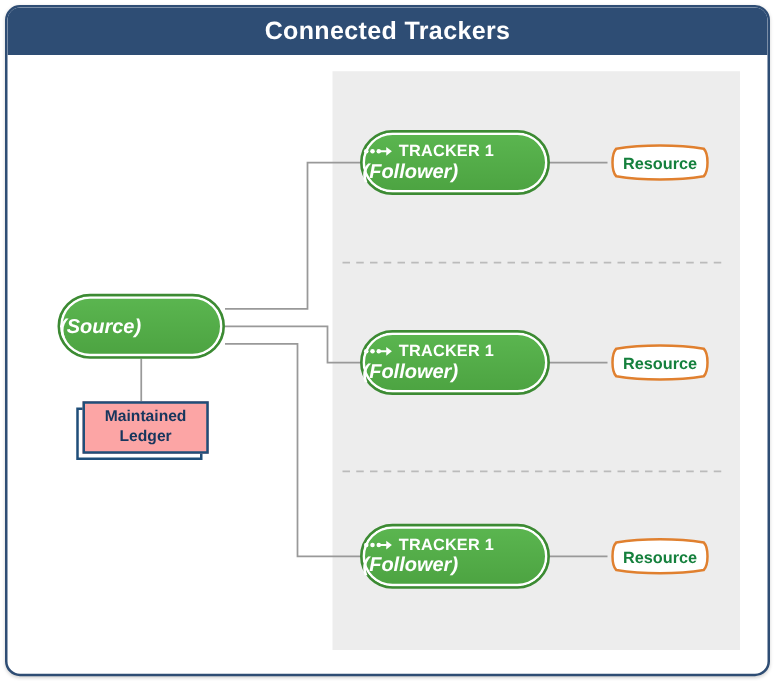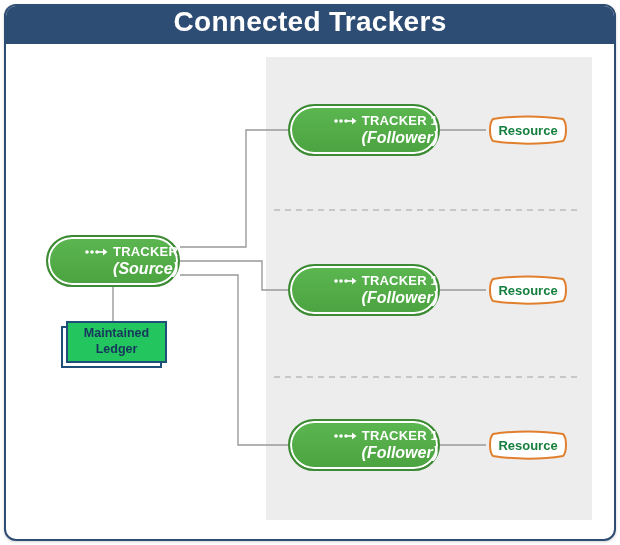--- a/index.html
+++ b/index.html
@@ -13,41 +13,41 @@
   
   .frame {
     position:absolute; left:4px; top:4px; width:612px; height:537px;
     box-sizing:border-box;
     border:2px solid #2E4D74; border-radius:12px;
     background:#ffffff; overflow:hidden; z-index:0;
     box-shadow:0 1px 3px rgba(0,0,0,0.18);
   }
   .header {
     height:38px; background:#2E4D74;
-    display:flex; align-items:flex-start; justify-content:center;
-    color:#ffffff; font-weight:bold; font-size:28px; letter-spacing:0.3px;
+    display:flex; align-items:center; justify-content:center;
+    color:#ffffff; font-weight:bold; font-size:20px; letter-spacing:0.3px;
   }
 
   
   .panel {
     position:absolute; left:266px; top:57px; width:326px; height:463px;
     background:#EDEDED; z-index:1;
   }
 
   
   .wires { position:absolute; left:0; top:0; z-index:2; }
 
   
   .pill {
     position:absolute; width:152px; height:52px; left:288px;
     box-sizing:border-box; border-radius:27px;
     background:linear-gradient(180deg,#5BB650 0%,#4CA341 100%);
     border:2px solid #3C8A33;
     box-shadow:inset 0 0 0 2px #ffffff;
-    display:flex; flex-direction:column; align-items:flex-end; justify-content:center;
+    display:flex; flex-direction:column; align-items:flex-start; justify-content:center;
     color:#ffffff; z-index:3;
   }
   .pill.source { left:46px; top:235px; width:134px; }
   .row1 { top:104px; } .row2 { top:264px; } .row3 { top:419px; }
   .pill-line1 { display:flex; align-items:center; gap:5px; }
   .pill-name { font-weight:bold; font-size:13px; letter-spacing:0.2px; }
   .pill-role { font-weight:bold; font-style:italic; font-size:16px; margin-top:1px; }
   .icon { display:inline-flex; align-items:center; }
 
   
@@ -56,21 +56,21 @@
   .resource svg { position:absolute; left:0; top:0; }
   .resource-label {
     position:absolute; left:0; top:0; width:84px; height:32px;
     display:flex; align-items:center; justify-content:center;
     color:#15803d; font-weight:bold; font-size:13px;
   }
 
   
   .ledger {
     position:absolute; left:66px; top:321px; width:101px; height:42px;
-    box-sizing:border-box; background:#22c55e; border:2px solid #1F4E79;
+    box-sizing:border-box; background:#fca5a5; border:2px solid #1F4E79;
     display:flex; flex-direction:column; align-items:center; justify-content:center;
     color:#17365D; font-weight:bold; font-size:12.5px; line-height:1.25;
     text-align:center; z-index:3;
   }
   .ledger-back {
     position:absolute; left:61px; top:326px; width:101px; height:42px;
     box-sizing:border-box; background:#ffffff; border:2px solid #1F4E79; z-index:2;
   }
 </style>
 </head>
@@ -90,32 +90,20 @@
   <path d="M180 275 H238 V445 H288" fill="none" stroke="#999999" stroke-width="1.4"></path>
   <path d="M440 130 H486" fill="none" stroke="#999999" stroke-width="1.4"></path>
   <path d="M440 290 H486" fill="none" stroke="#999999" stroke-width="1.4"></path>
   <path d="M440 445 H486" fill="none" stroke="#999999" stroke-width="1.4"></path>
   <path d="M113 287 V321" fill="none" stroke="#999999" stroke-width="1.4"></path>
   <path d="M274 210 H580" fill="none" stroke="#BBBBBB" stroke-width="1.4" stroke-dasharray="6 5"></path>
   <path d="M274 377 H580" fill="none" stroke="#BBBBBB" stroke-width="1.4" stroke-dasharray="6 5"></path>
 </svg>
 
 <div class="pill source">
-  <div class="pill-line1">
-    <span class="icon">
-      <svg width="24" height="10" viewBox="0 0 24 10">
-        <circle cx="3" cy="5" r="1.8" fill="#fff"></circle>
-          <circle cx="8" cy="5" r="1.8" fill="#fff"></circle>
-        <circle cx="13" cy="5" r="1.8" fill="#fff"></circle>
-        <path d="M13 5 H19.5" stroke="#fff" stroke-width="1.6"></path>
-        <path d="M19 1.5 L23.5 5 L19 8.5 Z" fill="#fff"></path>
-      </svg>
-    </span>
-    <span class="pill-name">TRACKER</span>
-  </div>
   <div class="pill-role">(Source)</div>
 </div>
 
 <div class="ledger-back"></div>
 <div class="ledger">
   <span>Maintained</span>
   <span>Ledger</span>
 </div>
 
 <div class="pill row1">

